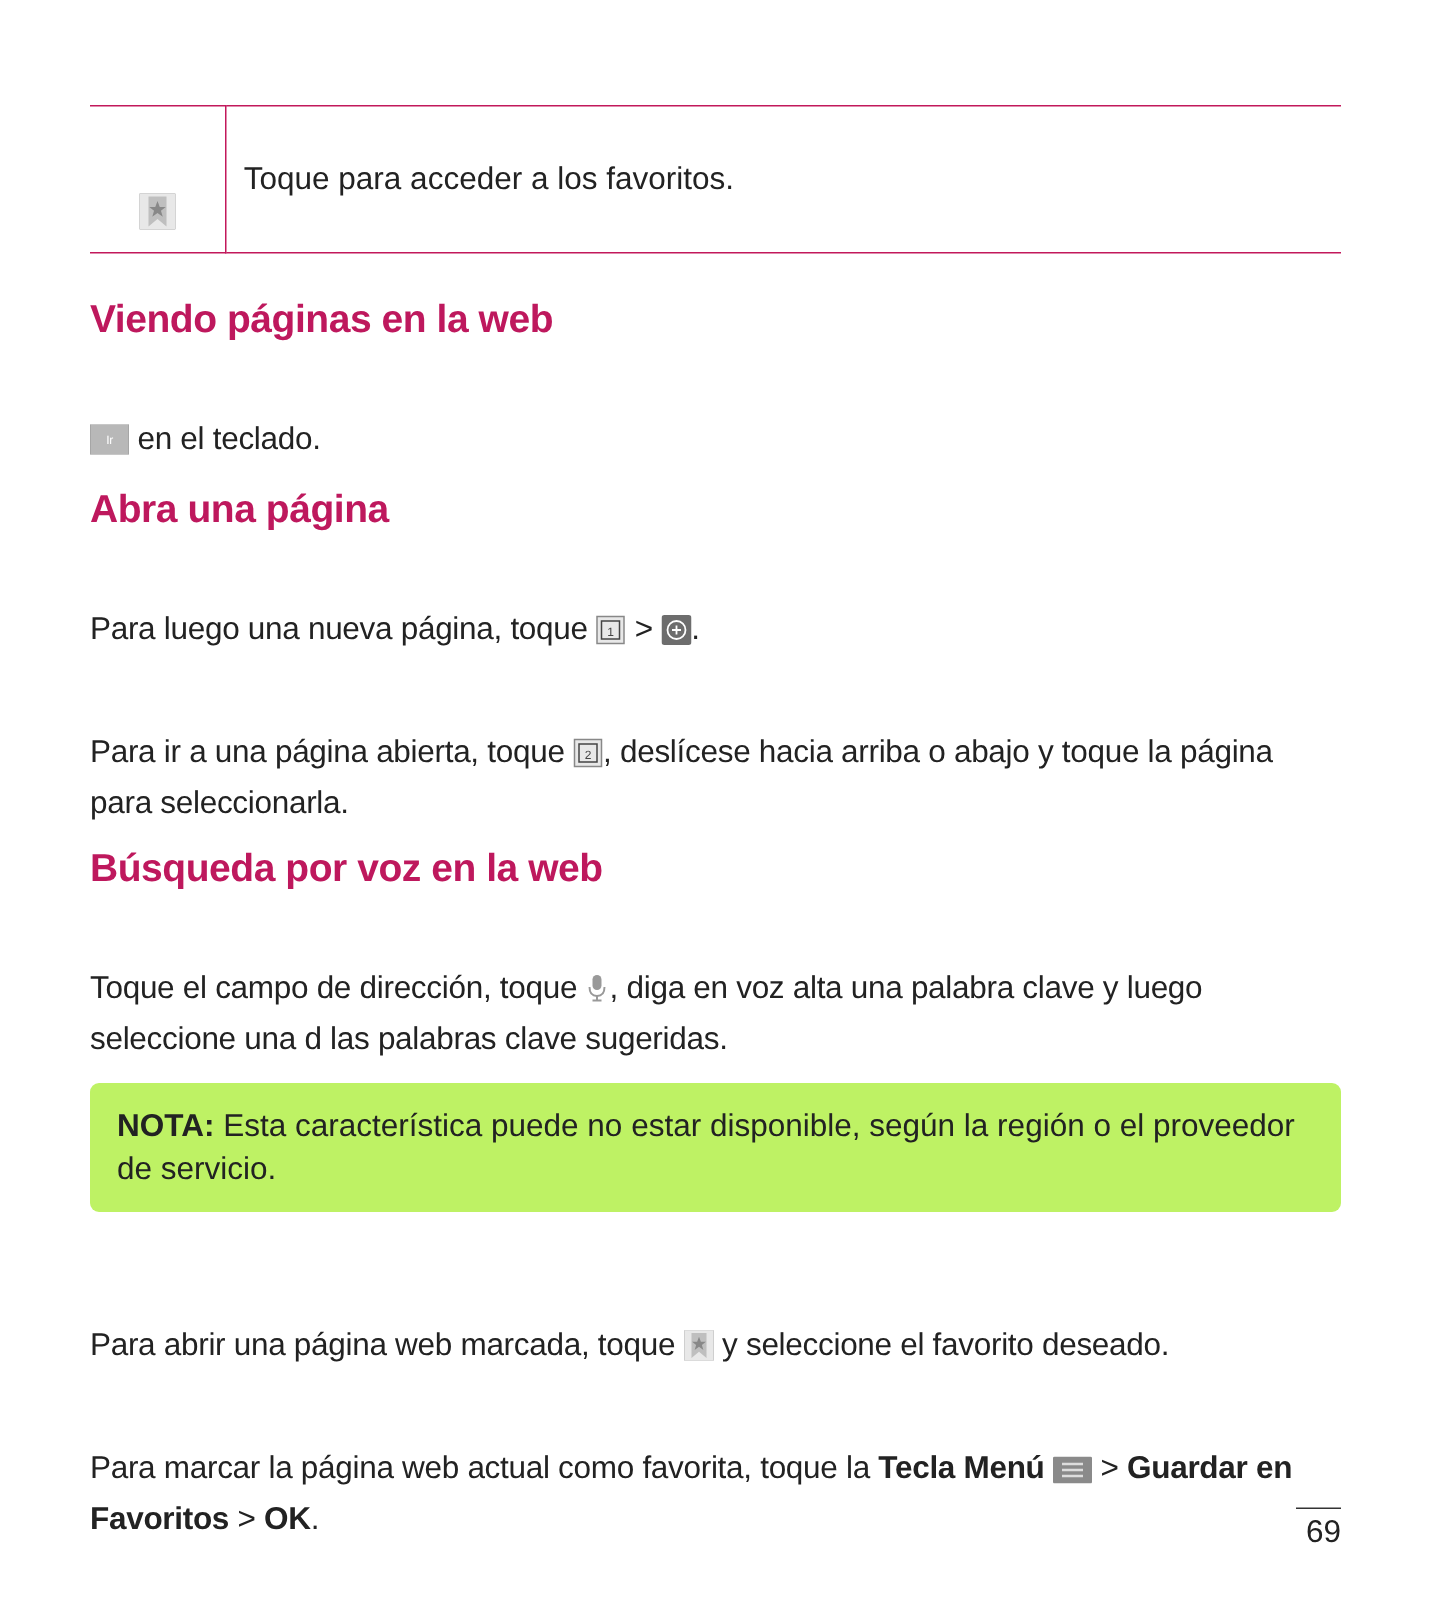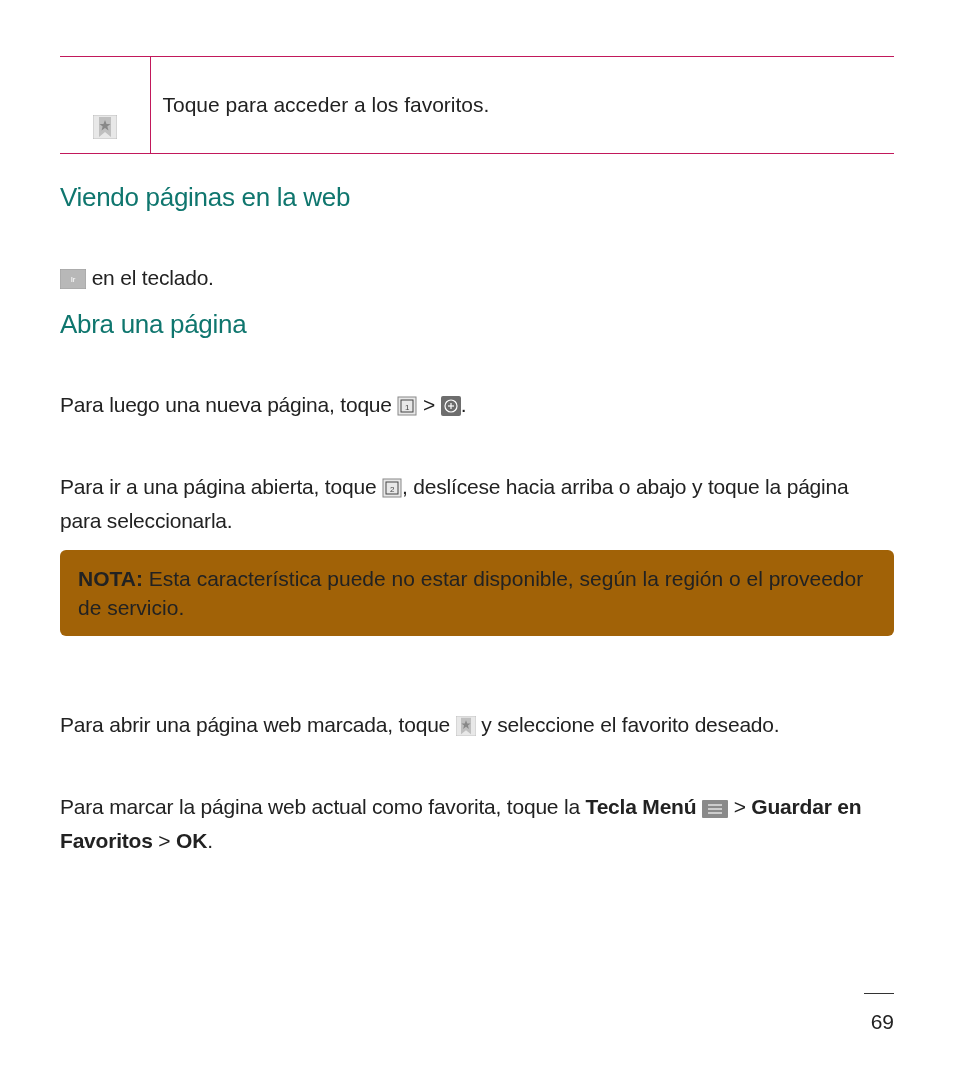--- a/index.html
+++ b/index.html
@@ -5,21 +5,21 @@
   * { box-sizing: border-box; margin: 0; padding: 0; }
   body {
     width: 954px;
     height: 1074px;
     background: #fff;
     font-family: "Helvetica Neue", Helvetica, Arial, sans-serif;
     color: #333;
     position: relative;
   }
   .page {
-    padding: 56px 60px 0 60px;
+    padding: 70px 60px 0 60px;
   }
   table.topbox {
     width: 100%;
     border-collapse: collapse;
     margin-bottom: 28px;
   }
   table.topbox td {
     border-top: 1px solid #c2185b;
     border-bottom: 1px solid #c2185b;
     padding: 10px 12px;
@@ -30,55 +30,55 @@
     text-align: center;
     border-right: 1px solid #c2185b;
   }
   table.topbox td.textcell {
     font-size: 21px;
     color: #222;
     font-weight: 300;
   }
   h2.section {
     font-size: 26px;
-    font-weight: 400;
-    color: #0f766e;
+    font-weight: 700;
+    color: #be185d;
     margin-top: 12px;
     margin-bottom: 6px;
     letter-spacing: -0.3px;
   }
   p.body {
     font-size: 21px;
     line-height: 30px;
     color: #222;
     font-weight: 300;
     margin-bottom: 4px;
     letter-spacing: -0.2px;
   }
   .note {
-    background: #a16207;
+    background: #bef264;
     border-radius: 6px;
     padding: 14px 18px;
     margin-top: 14px;
     margin-bottom: 30px;
     font-size: 21px;
     line-height: 29px;
     color: #222;
     font-weight: 300;
   }
   .note strong { font-weight: 600; }
   strong.inline { font-weight: 600; }
   .pagenum {
     position: absolute;
     right: 60px;
     bottom: 40px;
     font-size: 21px;
     color: #222;
     border-top: 1px solid #333;
-    padding-top: 16px;
+    padding-top: 4px;
     width: 30px;
     text-align: right;
     font-weight: 300;
   }
   .icon-box {
     display: inline-block;
     vertical-align: -4px;
     margin-top: 48px;
   }
   .sep { font-weight: 300; }
@@ -127,20 +127,29 @@
         </svg></span><span>.</span>
   </p>
   <p class="body">
     <span>Para ir a una página abierta, toque </span><span class="icon-box"><svg width="20" height="20" viewBox="0 0 20 20">
           <rect x="1" y="1" width="18" height="18" fill="#e8e8e8" stroke="#888" stroke-width="1"></rect>
           <rect x="4" y="4" width="12" height="12" fill="none" stroke="#444" stroke-width="1"></rect>
           <text x="10" y="14" font-size="8" fill="#444" text-anchor="middle">2</text>
         </svg></span><span>, deslícese hacia arriba o abajo y toque la página para seleccionarla.</span>
   </p>
 
+  <h2 class="section">Búsqueda por voz en la web</h2>
+  <p class="body">
+    <span>Toque el campo de dirección, toque </span><span class="icon-box"><svg width="16" height="20" viewBox="0 0 16 20">
+          <rect x="5" y="1" width="6" height="10" rx="3" fill="#999"></rect>
+          <path d="M3 9 Q3 15 8 15 Q13 15 13 9" fill="none" stroke="#999" stroke-width="1.3"></path>
+          <line x1="8" y1="15" x2="8" y2="18" stroke="#999" stroke-width="1.3"></line>
+          <line x1="5" y1="18" x2="11" y2="18" stroke="#999" stroke-width="1.3"></line>
+        </svg></span><span>, diga en voz alta una palabra clave y luego seleccione una d las palabras clave sugeridas.</span>
+  </p>
 
   <div class="note">
     <strong>NOTA:</strong><span> Esta característica puede no estar disponible, según la región o el proveedor de servicio.</span>
   </div>
 
   <p class="body">
     <span>Para abrir una página web marcada, toque </span><span class="icon-box"><svg width="20" height="20" viewBox="0 0 24 24">
           <rect x="0" y="0" width="24" height="24" fill="#e8e8e8" stroke="#999" stroke-width="0.5"></rect>
           <path d="M6 2 L18 2 L18 22 L12 17 L6 22 Z" fill="#bfbfbf"></path>
           <path d="M12 5 L13.5 9 L17.5 9 L14.3 11.5 L15.5 15.5 L12 13 L8.5 15.5 L9.7 11.5 L6.5 9 L10.5 9 Z" fill="#888"></path>

